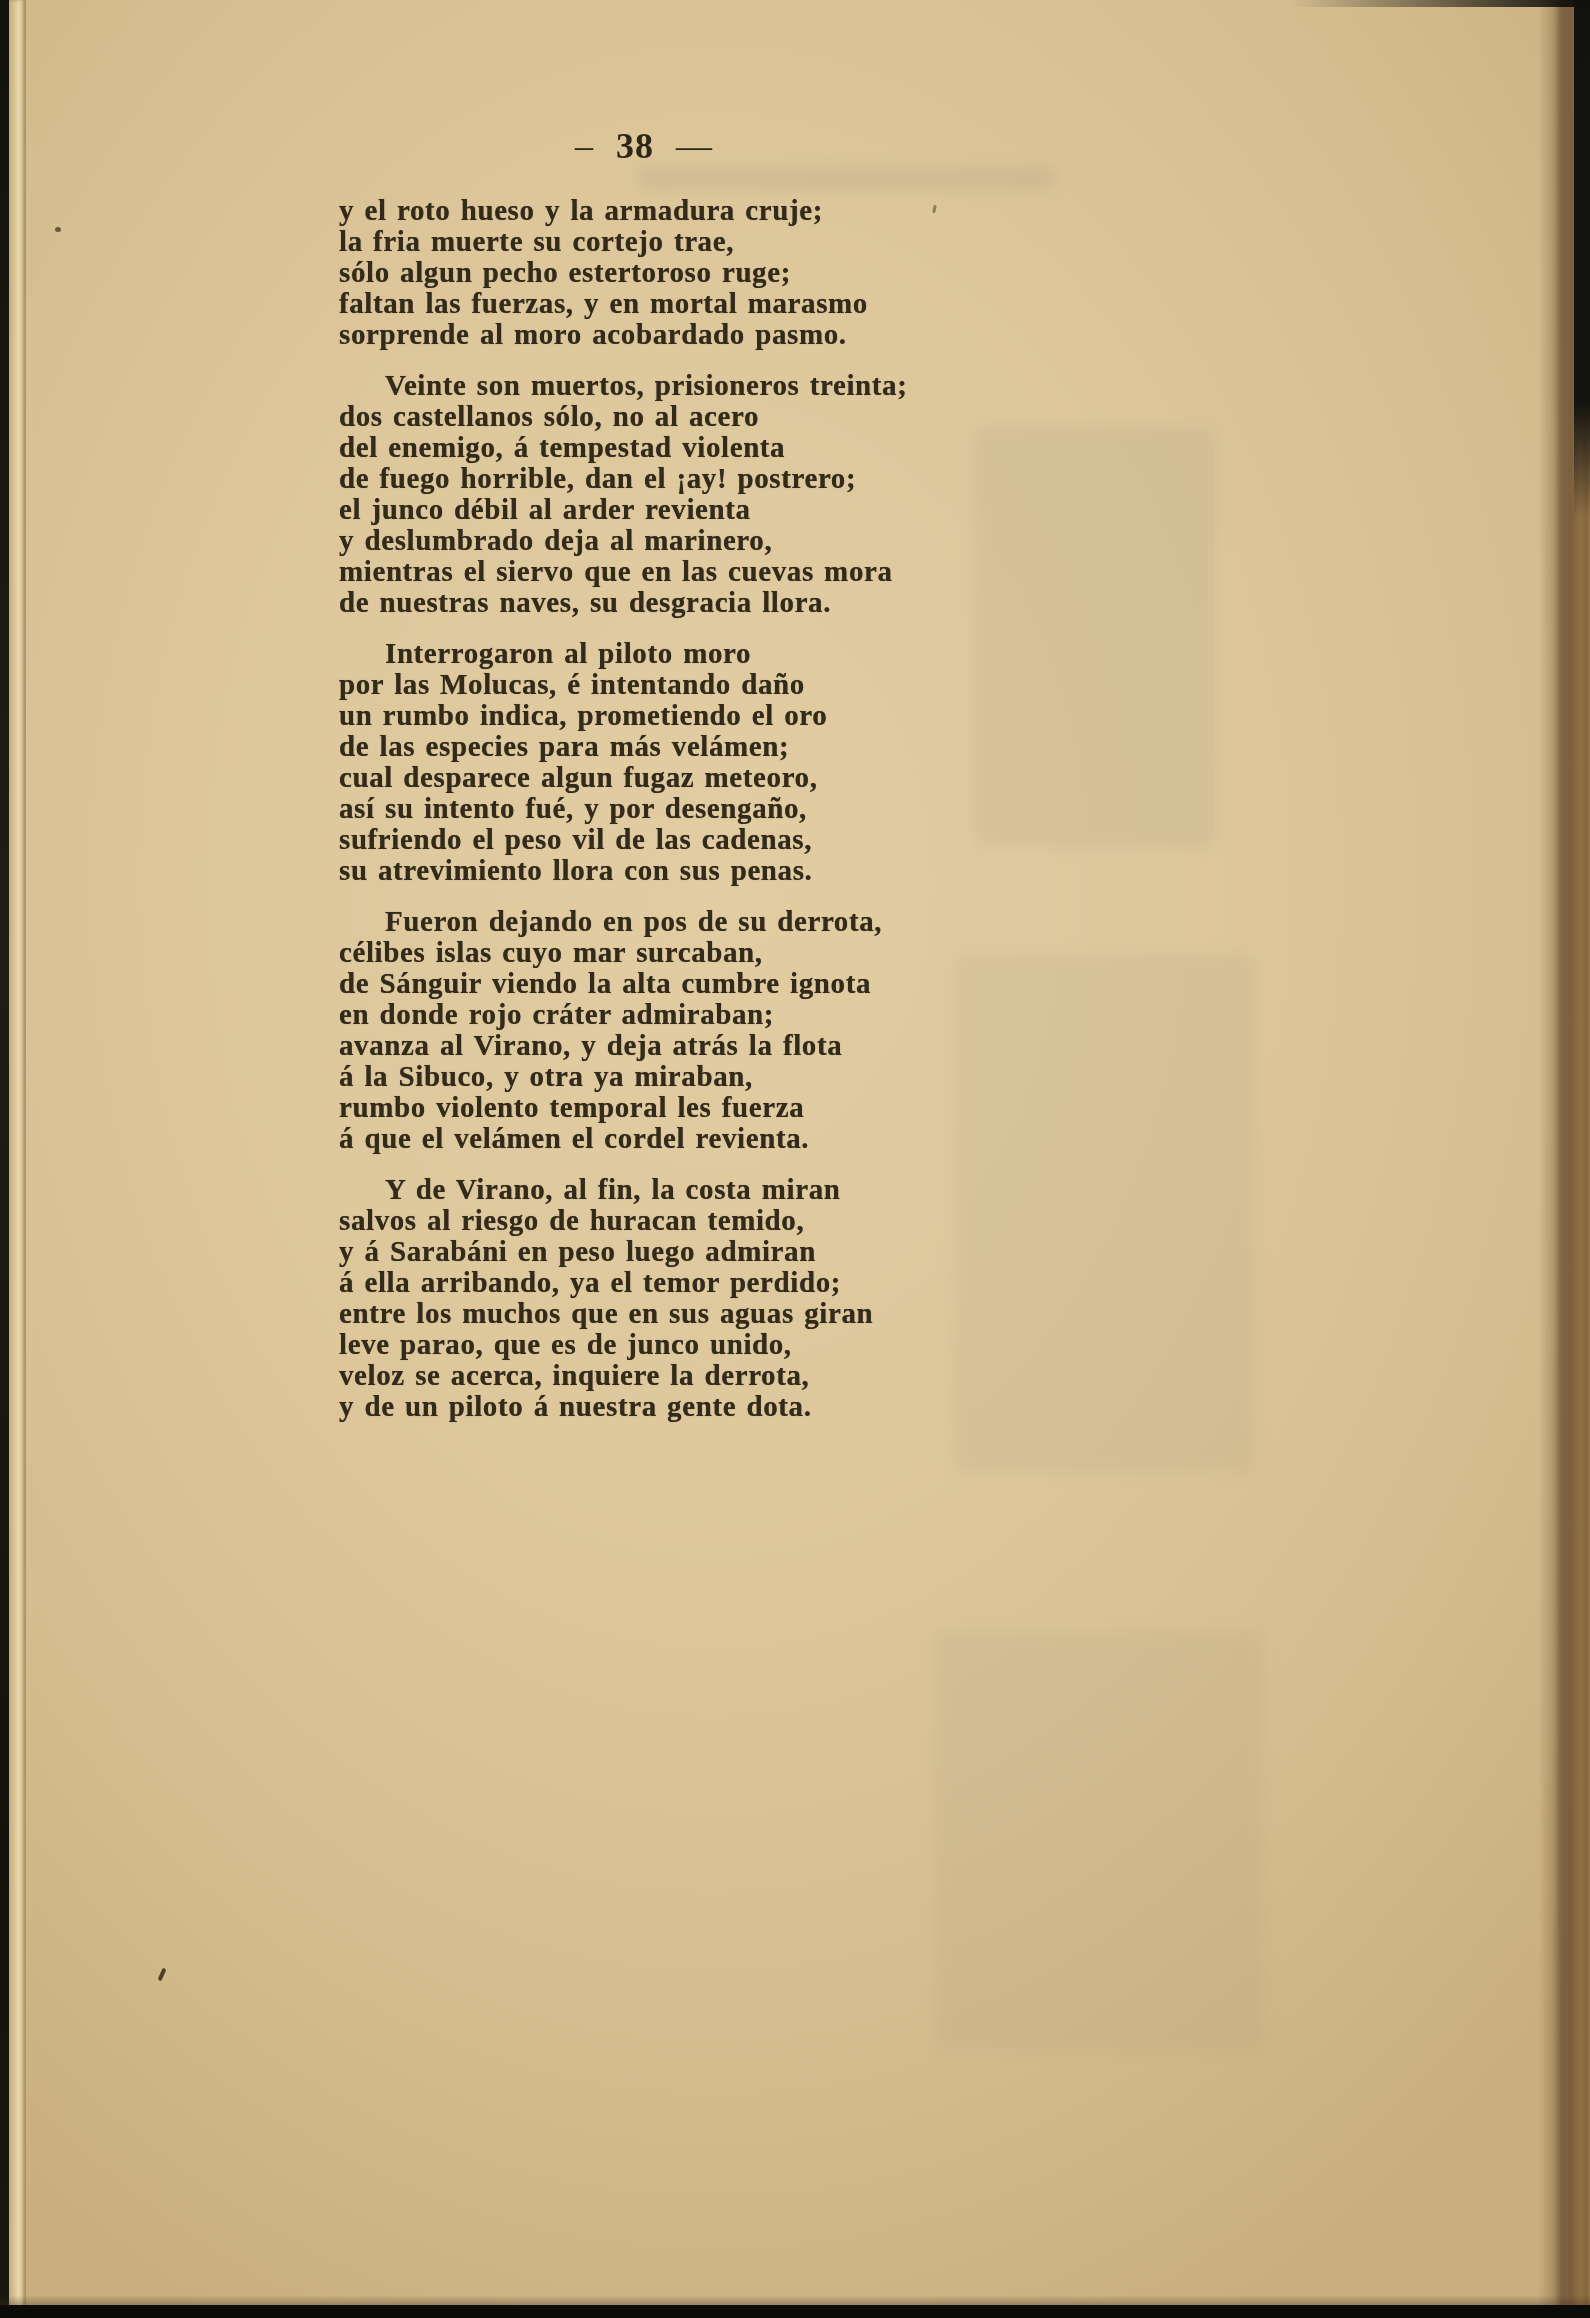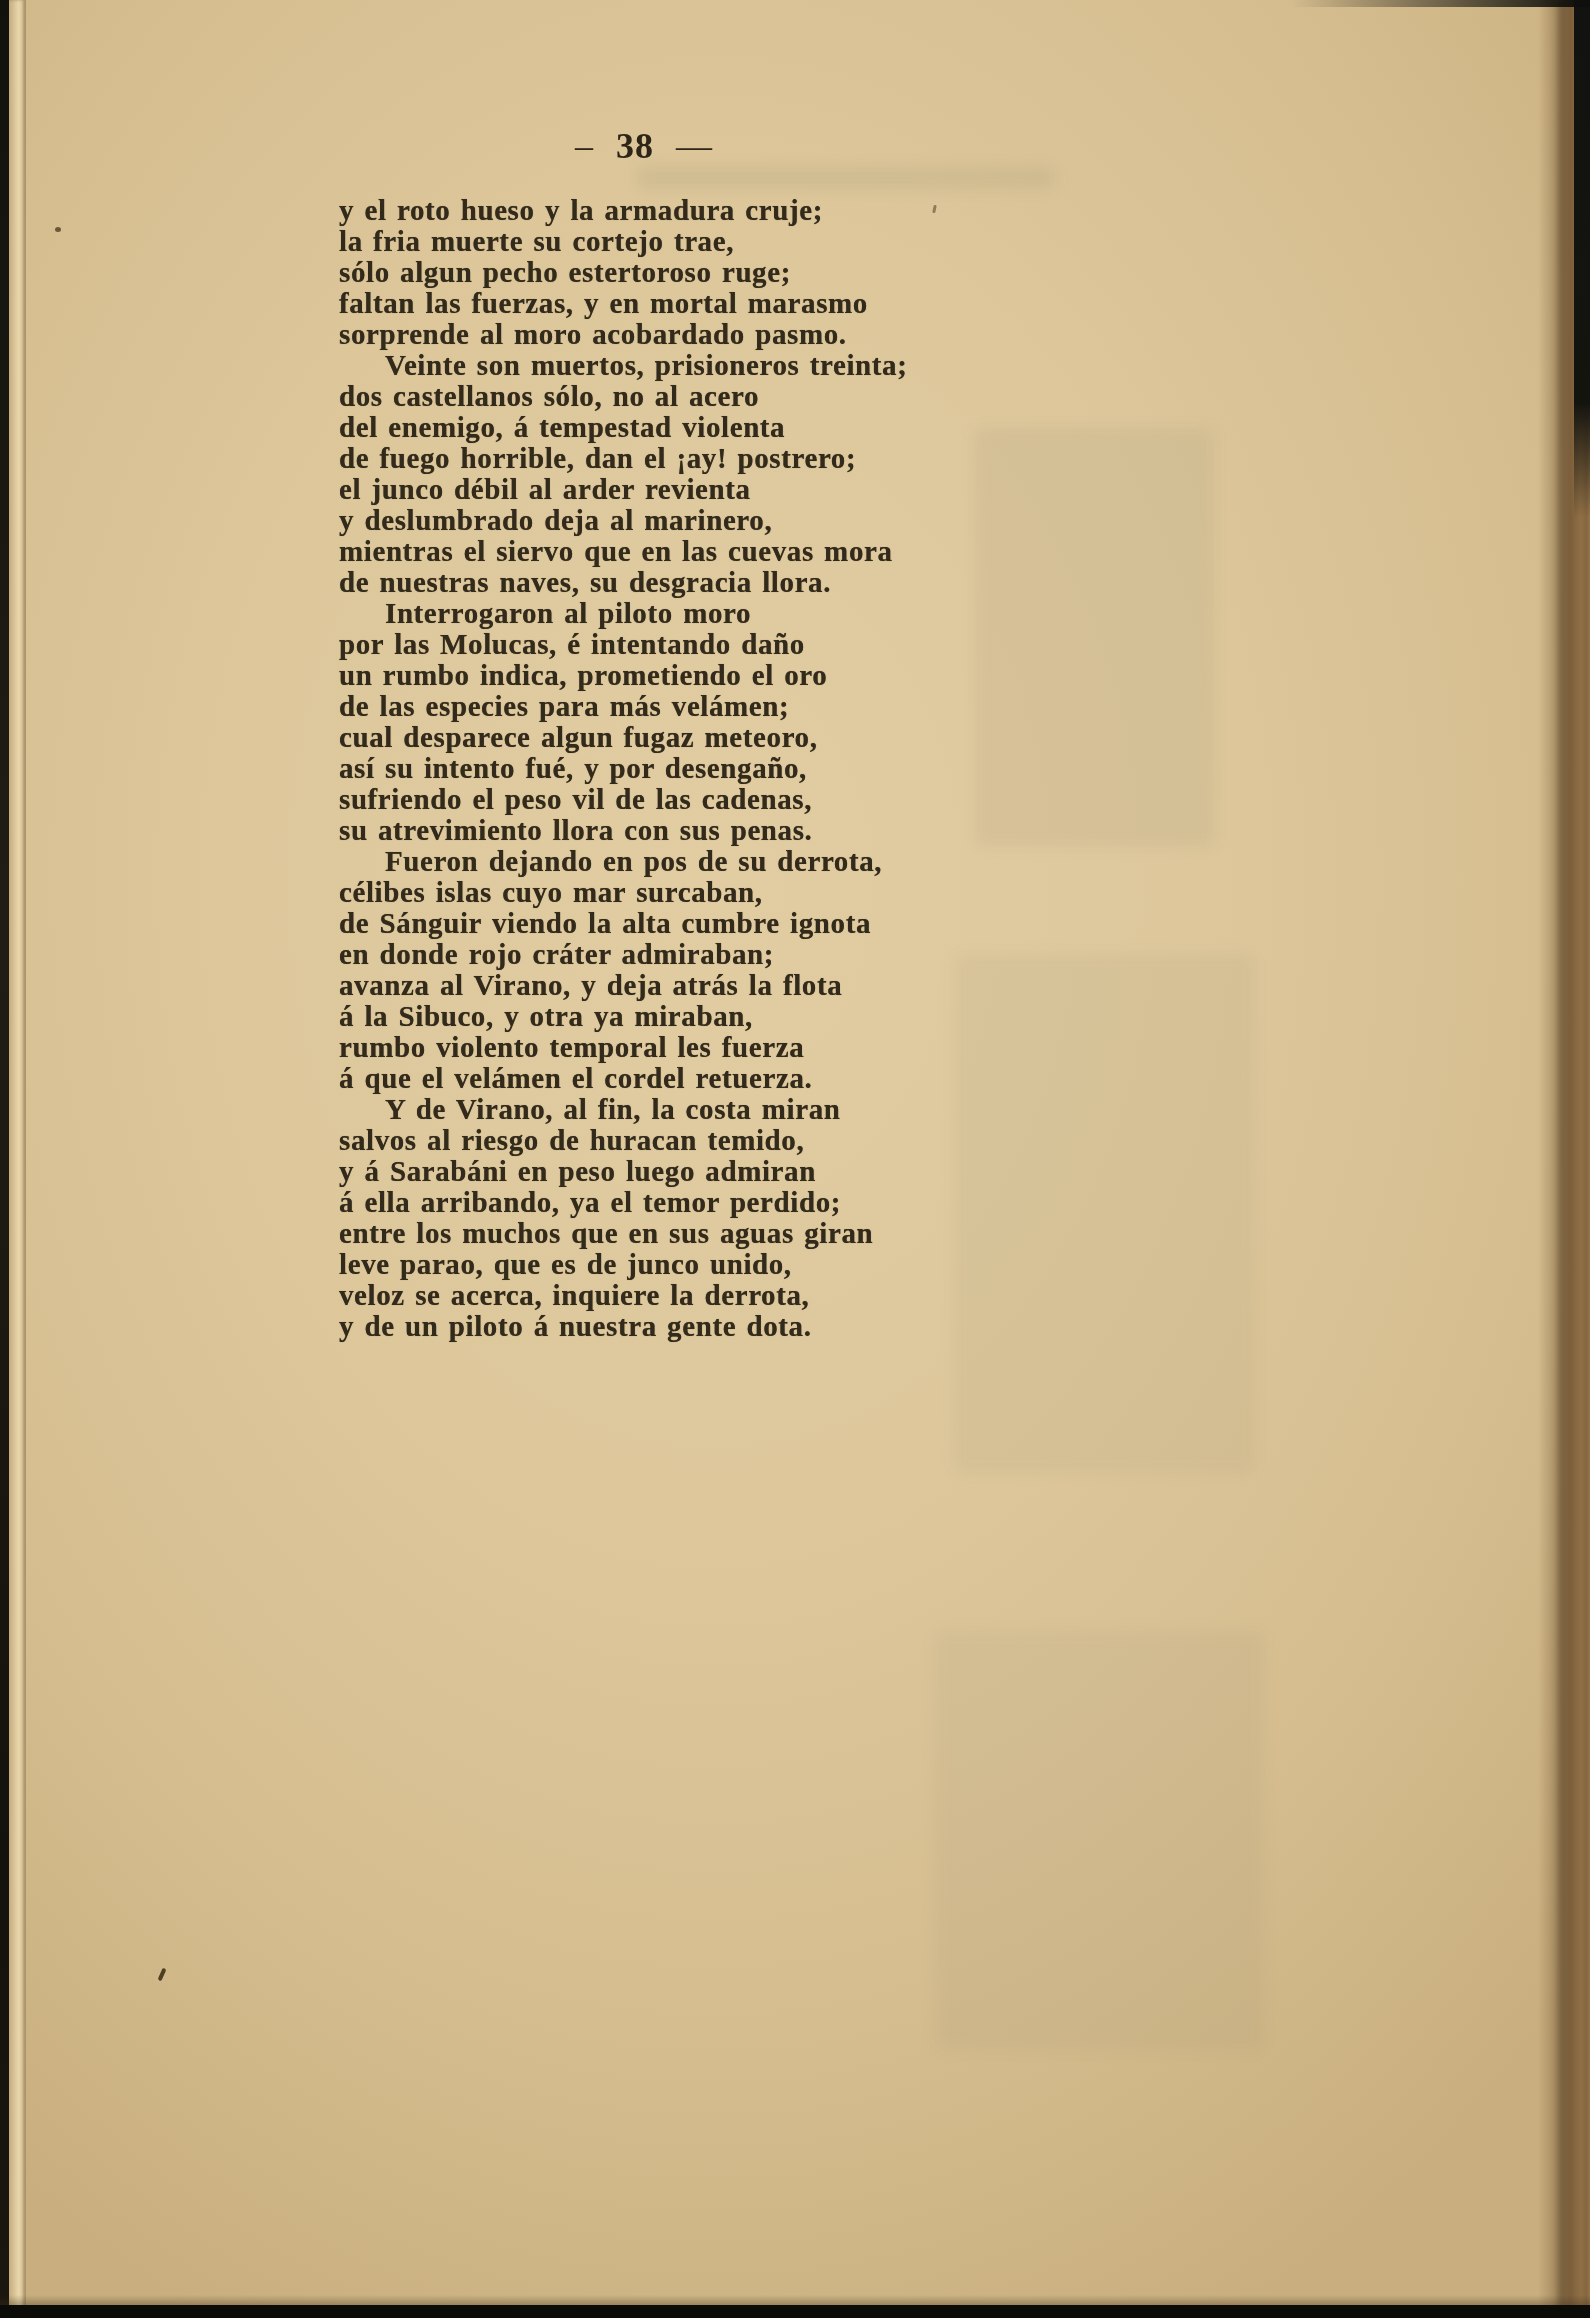--- a/index.html
+++ b/index.html
@@ -72,21 +72,21 @@
   .poem{
     position:absolute;left:339px;top:195px;width:776px;
     font-size:29px;line-height:31px;font-weight:bold;
   }
   .poem-line{
     white-space:nowrap;
     letter-spacing:0.6px;
     word-spacing:2.5px;
     text-shadow:0 0 0.7px rgba(45,33,15,.65);
   }
-  .poem-line.indent{padding-left:46px;}
+  .poem-line.indent{padding-left:46px;margin-top:20px;}
   
   .speck{position:absolute;background:#4e3e22;border-radius:2px;}
   .speck.s1{left:160px;top:1968px;width:4px;height:13px;transform:rotate(24deg);}
   .speck.s2{left:55px;top:227px;width:6px;height:5px;border-radius:50%;opacity:.8;}
   .speck.s3{left:933px;top:205px;width:3px;height:8px;transform:rotate(12deg);opacity:.55;}
 </style>
 </head>
 <body>
 
 <div class="page">
@@ -133,21 +133,21 @@
       <div class="poem-line">así su intento fué, y por desengaño,</div>
       <div class="poem-line">sufriendo el peso vil de las cadenas,</div>
       <div class="poem-line">su atrevimiento llora con sus penas.</div>
       <div class="poem-line indent">Fueron dejando en pos de su derrota,</div>
       <div class="poem-line">célibes islas cuyo mar surcaban,</div>
       <div class="poem-line">de Sánguir viendo la alta cumbre ignota</div>
       <div class="poem-line">en donde rojo cráter admiraban;</div>
       <div class="poem-line">avanza al Virano, y deja atrás la flota</div>
       <div class="poem-line">á la Sibuco, y otra ya miraban,</div>
       <div class="poem-line">rumbo violento temporal les fuerza</div>
-      <div class="poem-line">á que el velámen el cordel retuerza.</div>
+      <div class="poem-line">á que el velámen el cordel revienta.</div>
       <div class="poem-line indent">Y de Virano, al fin, la costa miran</div>
       <div class="poem-line">salvos al riesgo de huracan temido,</div>
       <div class="poem-line">y á Sarabáni en peso luego admiran</div>
       <div class="poem-line">á ella arribando, ya el temor perdido;</div>
       <div class="poem-line">entre los muchos que en sus aguas giran</div>
       <div class="poem-line">leve parao, que es de junco unido,</div>
       <div class="poem-line">veloz se acerca, inquiere la derrota,</div>
       <div class="poem-line">y de un piloto á nuestra gente dota.</div>
     </div>
 

